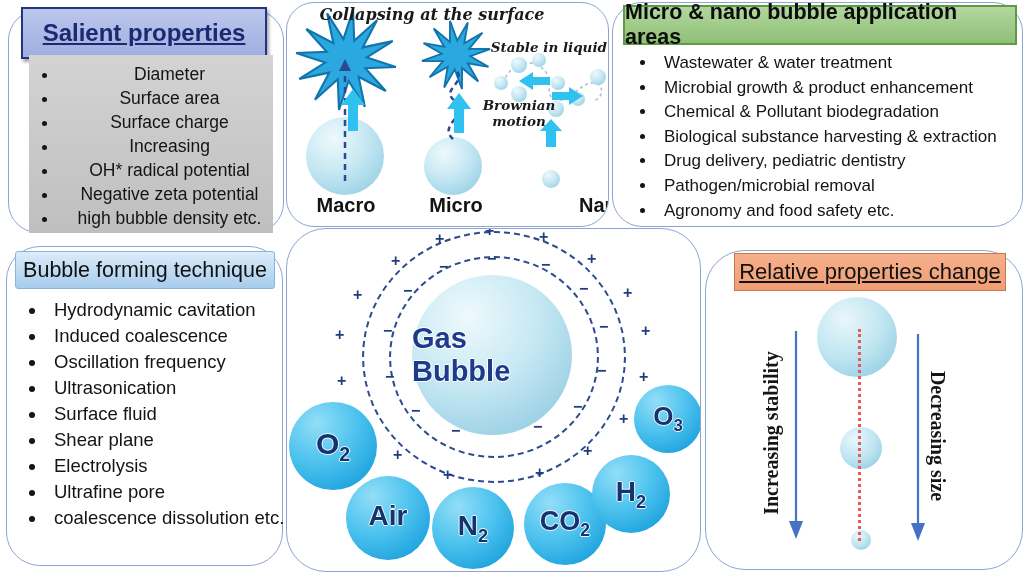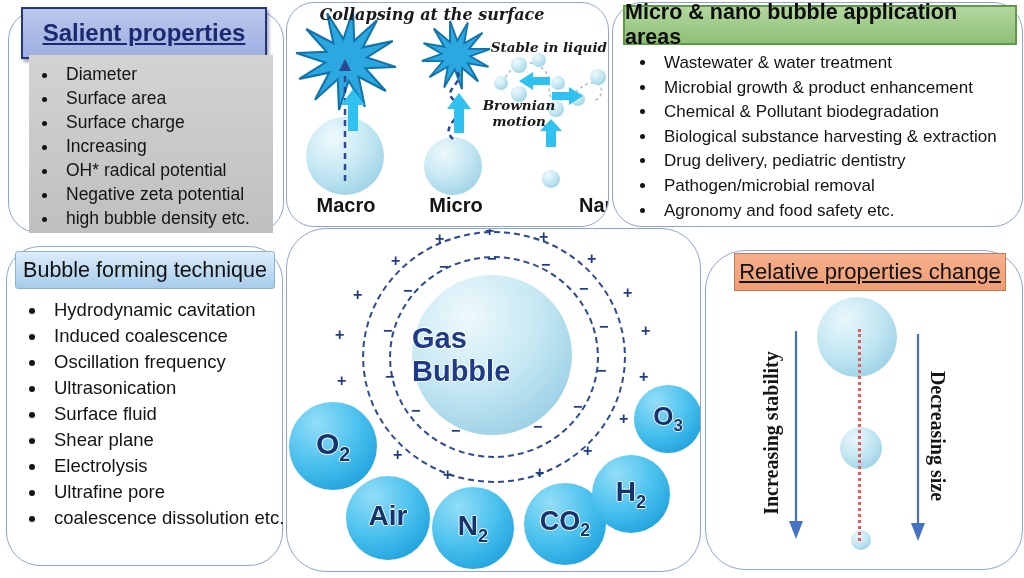--- a/index.html
+++ b/index.html
@@ -10,21 +10,21 @@
   ul.blist{margin:0;padding:0 0 0 30px;list-style:disc;}
   ul.blist li{padding-left:7px;color:#141414;}
   
   #p-salient{left:8px;top:10px;width:276px;height:223px;border-radius:30px;}
   #salient-hdr{left:12px;top:-4px;width:246px;height:52px;
     background:linear-gradient(#bcc7ec,#9daee0);border:2px solid #24357e;
     box-shadow:2px 3px 3px rgba(60,60,90,.45);
     font-size:24px;font-weight:bold;color:#1b2a70;text-decoration:underline;}
   #salient-box{position:absolute;left:20px;top:44px;width:244px;height:178px;
     background:linear-gradient(#d3d3d3,#bfbfbf);padding-top:7px;box-sizing:border-box;}
-  #salient-box ul{font-size:17.5px;line-height:24px;}
+  #salient-box ul{font-size:17.5px;line-height:24px;text-align:center;}
   
   #p-behavior{left:286px;top:2px;width:323px;height:225px;border-radius:28px;overflow:hidden;}
   .script{position:absolute;font-family:"DejaVu Serif",serif;font-style:italic;font-weight:bold;color:#1a1a1a;}
   #behavior-title{left:20px;top:2px;width:250px;text-align:center;font-size:16px;}
   #stable-label{left:196px;top:36px;width:124px;text-align:right;font-size:13.5px;}
   #brownian-label{left:194px;top:94px;width:76px;text-align:center;font-size:13.5px;line-height:16px;}
   .sizelbl{position:absolute;top:191px;text-align:center;font-size:20px;font-weight:bold;color:#141414;}
   
   #p-apps{left:612px;top:2px;width:411px;height:225px;border-radius:30px;}
   #apps-hdr{left:10px;top:2px;width:394px;height:40px;

